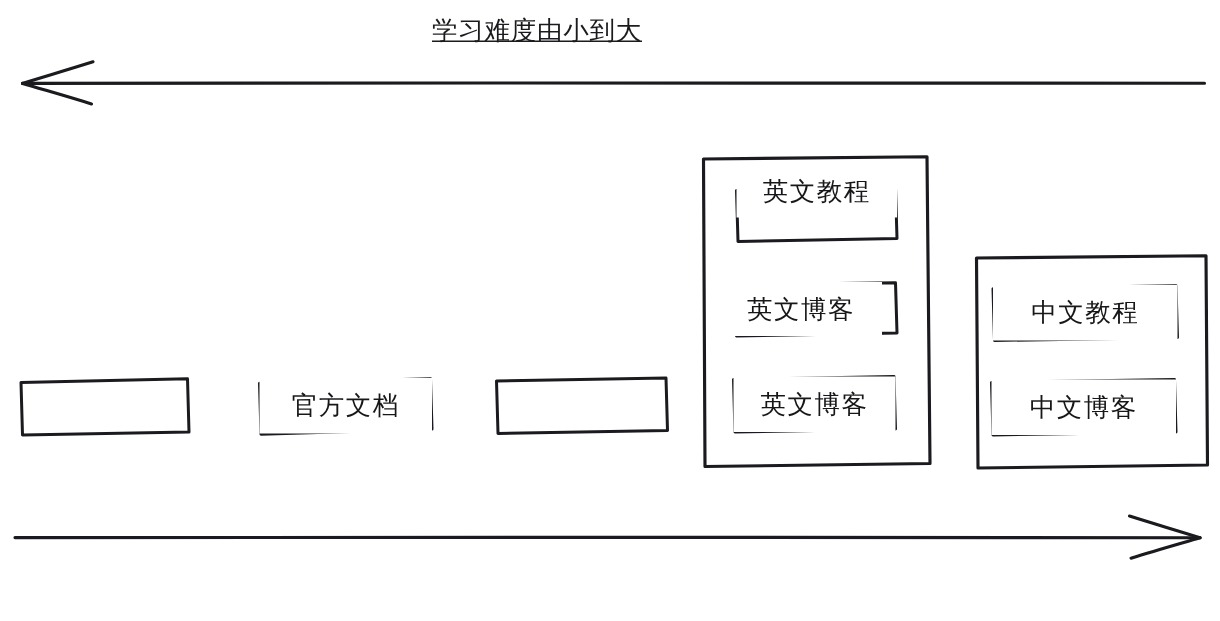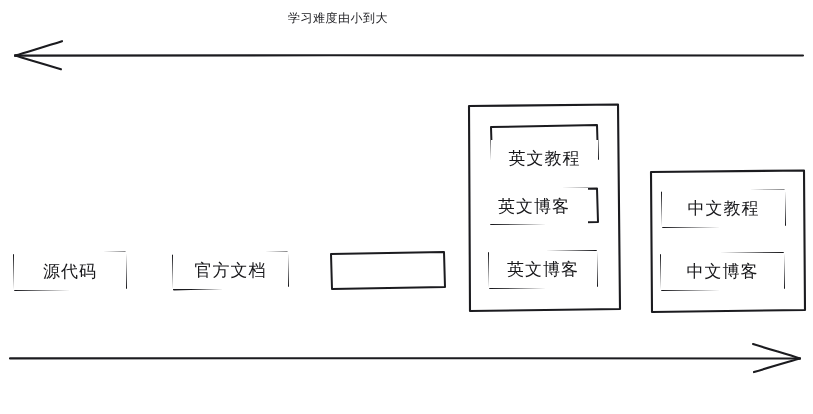--- a/index.html
+++ b/index.html
@@ -12,25 +12,26 @@
   }
   #canvas {
     position: relative;
     width: 813px;
     height: 414px;
     background: #ffffff;
     overflow: hidden;
   }
   .axis-label {
     position: absolute;
-    font-size: 12px;
+    font-size: 17px;
     color: #1b1b1f;
     letter-spacing: 0.5px;
     white-space: nowrap;
     line-height: 1;
+    text-decoration: underline;
   }
   #label-top { left: 288px; top: 12px; }
   #label-bottom { left: 308px; top: 375px; }
 
   svg.strokes {
     position: absolute;
     left: 0;
     top: 0;
     width: 813px;
     height: 414px;
@@ -85,26 +86,25 @@
       <path d="M 491 127 L 597 125 L 598 159 L 492 161 Z"></path>
       <path d="M 490 190 L 597 188.5 L 598 222 L 491 224 Z"></path>
       <path d="M 489 253 L 596 251 L 597 286 L 490 288 Z"></path>
       <path d="M 662 192.5 L 784 190.5 L 785 225 L 663 227 Z"></path>
       <path d="M 661 255 L 783 253 L 784 288 L 662 290 Z"></path>
     </g>
   </svg>
 
   <div class="axis-label" id="label-top">学习难度由小到大</div>
 
-  <div class="node" style="left:14px; top:252px; width:112px; height:38px;">源代码</div>
 
   <div class="node" style="left:173px; top:252px; width:115px; height:37px;">官方文档</div>
 
 
-  <div class="node" style="left:491px; top:140px; width:107px; height:36px;">英文教程</div>
+  <div class="node" style="left:491px; top:109px; width:107px; height:36px;">英文教程</div>
 
   <div class="node" style="left:480px; top:188px; width:108px; height:36px;">英文博客</div>
 
   <div class="node" style="left:489px; top:251px; width:108px; height:37px;">英文博客</div>
 
   <div class="node" style="left:662px; top:190px; width:123px; height:37px;">中文教程</div>
 
   <div class="node" style="left:661px; top:253px; width:123px; height:37px;text-align:center;">中文博客</div>
 
 </div>

